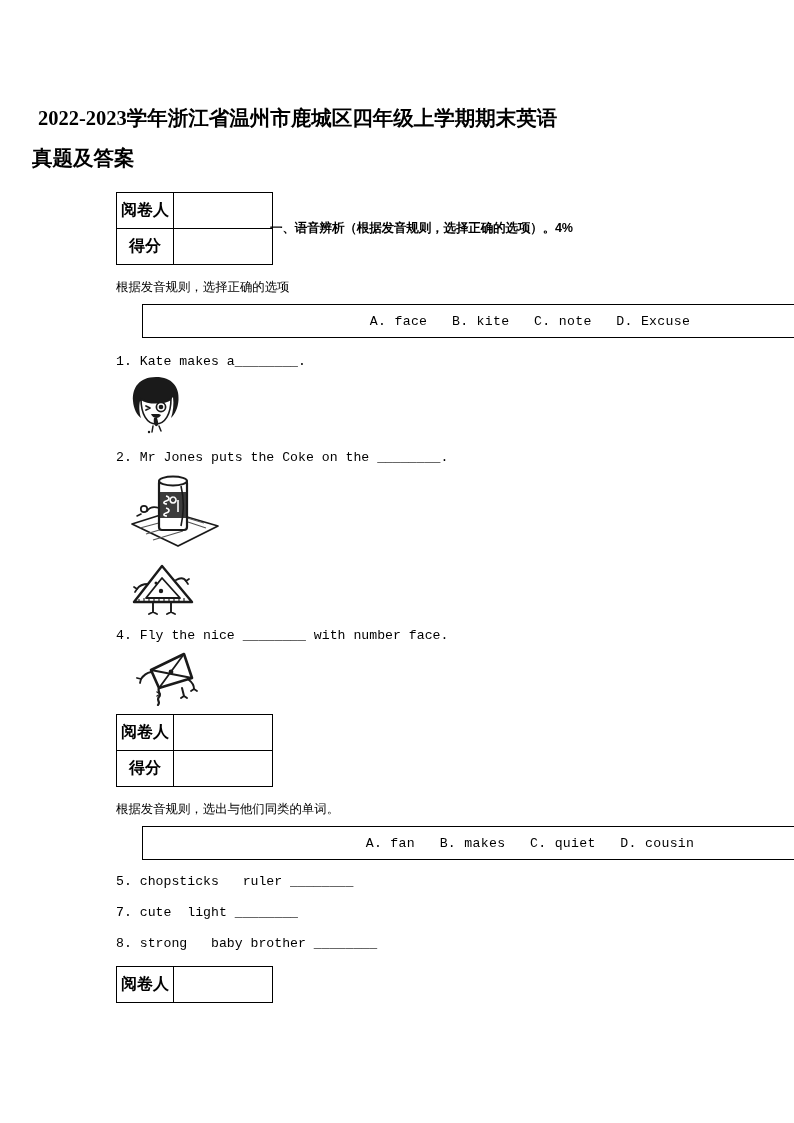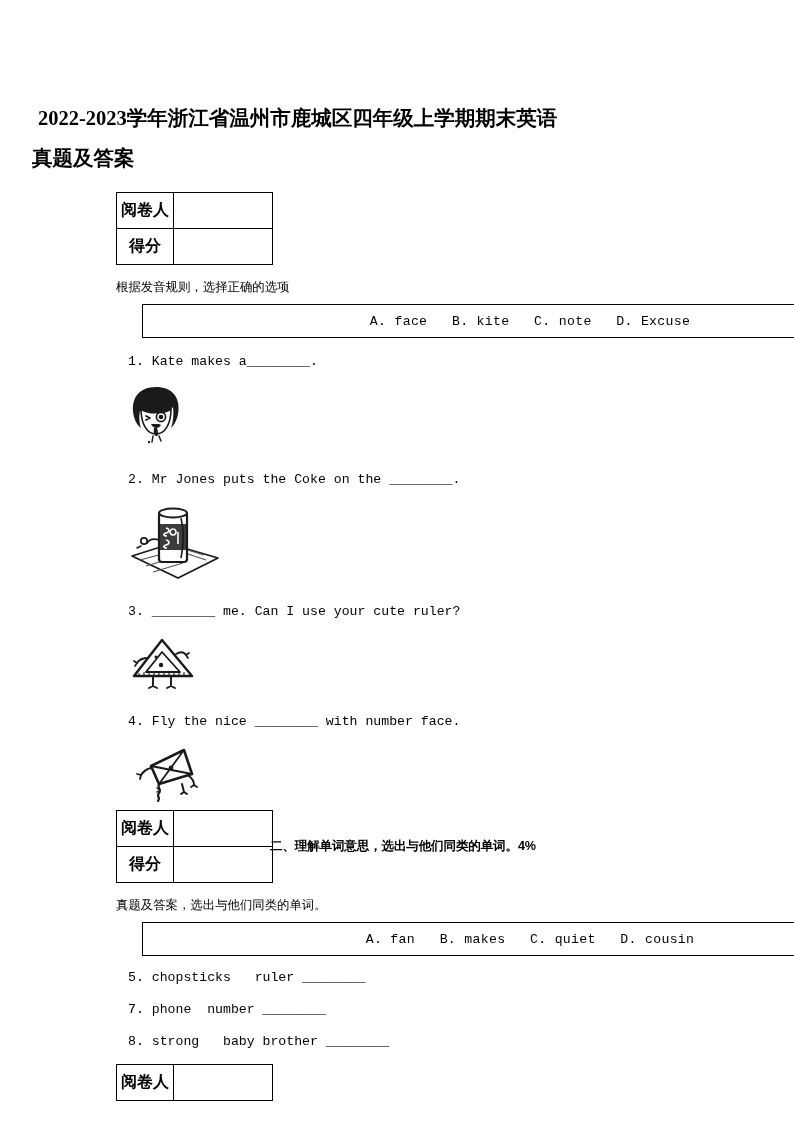--- a/index.html
+++ b/index.html
@@ -107,21 +107,21 @@
   }
   .options-inner {
     font-family: "Liberation Mono", "DejaVu Sans Mono", monospace;
     font-size: 13.2px;
     letter-spacing: 0.3px;
     white-space: pre;
   }
 
   
   .q {
-    margin: 12px;
+    margin: 0;
     padding-left: 116px;
     font-family: "Liberation Mono", "DejaVu Sans Mono", monospace;
     font-size: 13.2px;
     line-height: 20px;
     white-space: pre;
   }
   .q-first { margin-top: 14px; }
 
   
   .pic {
@@ -151,20 +151,21 @@
           <tr>
         <td class="lbl">阅卷人</td>
         <td class="val"></td>
       </tr>
       <tr>
         <td class="lbl">得分</td>
         <td class="val"></td>
       </tr>
     </tbody>
       </table>
+    <div class="section-title">一、语音辨析（根据发音规则，选择正确的选项）。4%</div>
   </div>
 
   <div class="instruction">根据发音规则，选择正确的选项</div>
 
   <div class="options-box">
     <span class="options-inner">A. face   B. kite   C. note   D. Excuse</span>
   </div>
 
   <div class="q q-first"><span>1.</span> <span>Kate makes a________.</span></div>
   <div class="pic">
@@ -207,21 +208,20 @@
       <path d="M52 30 l0 12" stroke="#ffffff" stroke-width="1.6"></path>
 
       <path d="M55 16 C58 28 58 42 55 56" fill="none" stroke="#1a1a1a" stroke-width="1.6"></path>
 
       <path d="M33 38 c-6 -2 -10 0 -12 3" fill="none" stroke="#1a1a1a" stroke-width="1.8" stroke-linecap="round"></path>
       <circle cx="18" cy="39" r="3.2" fill="#ffffff" stroke="#1a1a1a" stroke-width="1.7"></circle>
       <path d="M15 44 l-4 2" stroke="#1a1a1a" stroke-width="1.6" stroke-linecap="round"></path>
     </svg>
   </div>
 
-  <div class="q"><span>3.</span> <span>________ me. Can I use your cute ruler?</span></div>
   <div class="pic" style="height:66px">
     <svg width="72" height="58" viewBox="0 0 72 58">
 
       <path d="M36 6 L66 42 L8 42 Z" fill="#ffffff" stroke="#1a1a1a" stroke-width="2.4" stroke-linejoin="round"></path>
 
       <path d="M36 18 L54 38 L20 38 Z" fill="#ffffff" stroke="#1a1a1a" stroke-width="1.8" stroke-linejoin="round"></path>
 
       <path d="M13 42 l0 -3 M18 42 l0 -4 M23 42 l0 -3 M28 42 l0 -4 M33 42 l0 -3 M38 42 l0 -4 M43 42 l0 -3 M48 42 l0 -4 M53 42 l0 -3 M58 42 l0 -4" stroke="#1a1a1a" stroke-width="1.1"></path>
 
       <circle cx="35" cy="31" r="2.2" fill="#1a1a1a"></circle>
@@ -269,32 +269,31 @@
           <tr>
         <td class="lbl">阅卷人</td>
         <td class="val"></td>
       </tr>
       <tr>
         <td class="lbl">得分</td>
         <td class="val"></td>
       </tr>
     </tbody>
       </table>
-    <div class="section-title">二、理解单词意思，选出与他们同类的单词。4%</div>
-  </div>
-
-  <div class="instruction">真题及答案，选出与他们同类的单词。</div>
+  </div>
+
+  <div class="instruction">根据发音规则，选出与他们同类的单词。</div>
 
   <div class="options-box">
     <span class="options-inner">A. fan   B. makes   C. quiet   D. cousin</span>
   </div>
 
   <div class="q-list">
     <div class="q"><span>5.</span> <span>chopsticks   ruler ________</span></div>
-    <div class="q"><span>7.</span> <span>phone  number ________</span></div>
+    <div class="q"><span>7.</span> <span>cute  light ________</span></div>
     <div class="q"><span>8.</span> <span>strong   baby brother ________</span></div>
   </div>
 
   <div class="section-head short" style="margin-top:12px">
     <table class="grader">
       <tbody>
           <tr>
         <td class="lbl">阅卷人</td>
         <td class="val"></td>
       </tr>

